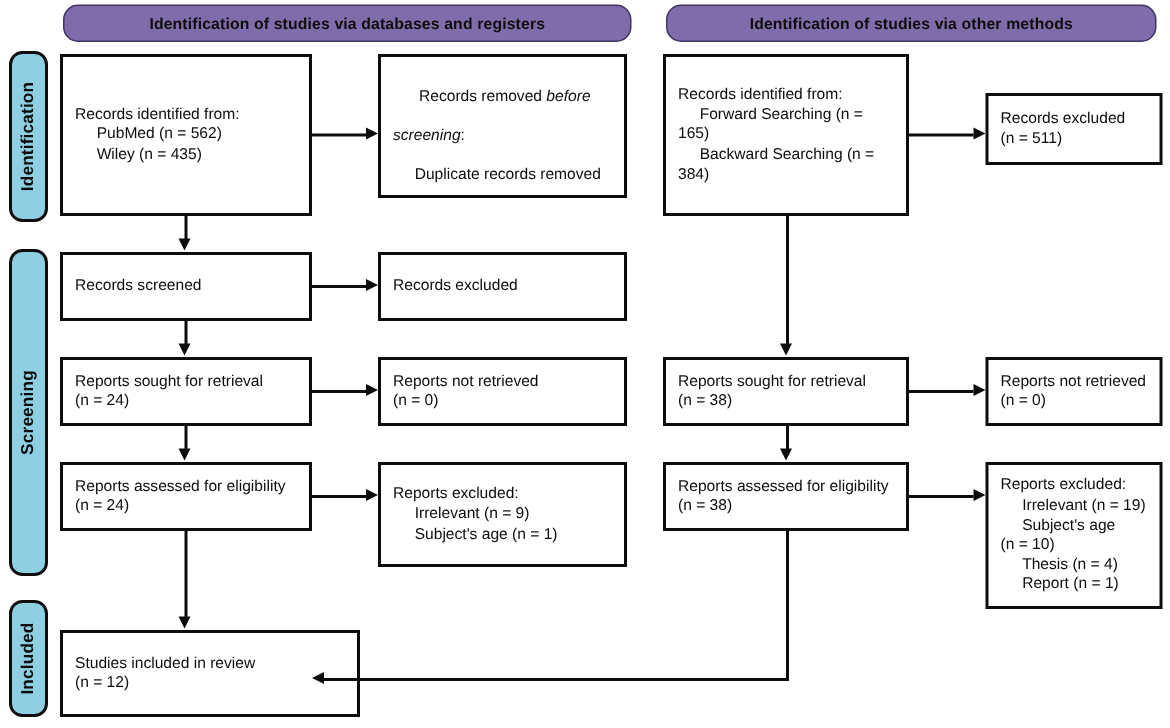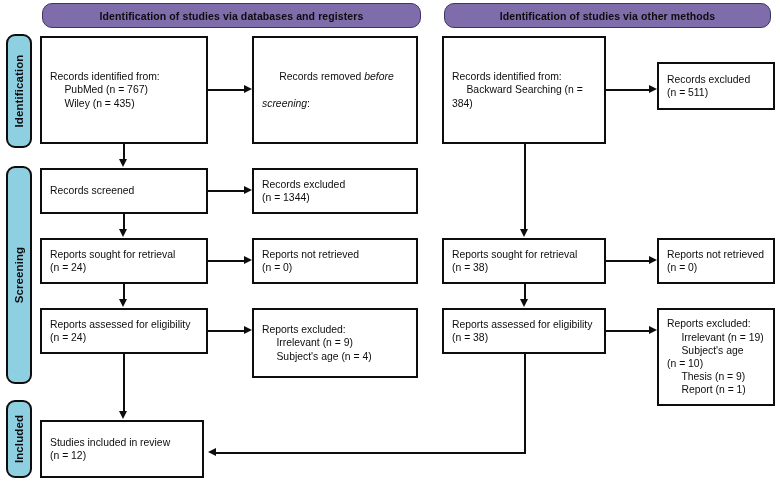--- a/index.html
+++ b/index.html
@@ -127,69 +127,70 @@
   <div class="section-header" style="left:444px; top:3px; width:327px; height:25px;">
     <span>Identification of studies via other methods</span>
   </div>
 
   <div class="section-header" style="left:42px; top:3px; width:379px; height:25px;">
     <span>Identification of studies via databases and registers</span>
   </div>
 
   <div class="flow-box" style="left:40px; top:36px; width:168px; height:108px;">
     <div class="bx-text">Records identified from:</div>
-    <div class="bx-text">     PubMed (n = 767)</div>
+    <div class="bx-text">     PubMed (n = 562)</div>
     <div class="bx-text">     Wiley (n = 435)</div>
   </div>
 
-  <div class="flow-box" style="left:252px; top:36px; width:166px; height:108px;">
+  <div class="flow-box" style="left:252px; top:36px; width:166px; height:96px;">
     <div class="bx-text">
       <span>Records removed </span><em>before</em>
     </div>
     <div class="bx-text"><em>screening</em><span>:</span>
     </div>
+    <div class="bx-text">     Duplicate records removed</div>
   </div>
 
   <div class="flow-box" style="left:40px; top:168px; width:168px; height:46px;">
     <div class="bx-text">Records screened</div>
   </div>
 
   <div class="flow-box" style="left:252px; top:168px; width:166px; height:46px;">
     <div class="bx-text">Records excluded</div>
-    <div class="bx-text">(n = 1344)</div>
   </div>
 
   <div class="flow-box" style="left:40px; top:238px; width:168px; height:46px;">
     <div class="bx-text">Reports sought for retrieval</div>
     <div class="bx-text">(n = 24)</div>
   </div>
 
   <div class="flow-box" style="left:252px; top:238px; width:166px; height:46px;">
     <div class="bx-text">Reports not retrieved</div>
     <div class="bx-text">(n = 0)</div>
   </div>
 
   <div class="flow-box" style="left:40px; top:308px; width:168px; height:46px;">
     <div class="bx-text">Reports assessed for eligibility</div>
     <div class="bx-text">(n = 24)</div>
   </div>
 
   <div class="flow-box" style="left:252px; top:308px; width:166px; height:70px;">
     <div class="bx-text">Reports excluded:</div>
     <div class="bx-text">     Irrelevant (n = 9)</div>
-    <div class="bx-text">     Subject's age (n = 4)</div>
-  </div>
-
-  <div class="flow-box" style="left:40px; top:420px; width:164px; height:58px;">
+    <div class="bx-text">     Subject's age (n = 1)</div>
+  </div>
+
+  <div class="flow-box" style="left:40px; top:420px; width:200px; height:58px;">
     <div class="bx-text">Studies included in review</div>
     <div class="bx-text">(n = 12)</div>
   </div>
 
   <div class="flow-box" style="left:442px; top:36px; width:164px; height:108px;">
     <div class="bx-text">Records identified from:</div>
+    <div class="bx-text">     Forward Searching (n = 165)</div>
     <div class="bx-text">     Backward Searching (n =</div>
     <div class="bx-text">384)</div>
   </div>
 
   <div class="flow-box" style="left:657px; top:62px; width:118px; height:48px;">
     <div class="bx-text">Records excluded</div>
     <div class="bx-text">(n = 511)</div>
   </div>
 
   <div class="flow-box" style="left:442px; top:238px; width:164px; height:46px;">
@@ -205,21 +206,21 @@
   <div class="flow-box" style="left:442px; top:308px; width:164px; height:46px;">
     <div class="bx-text">Reports assessed for eligibility</div>
     <div class="bx-text">(n = 38)</div>
   </div>
 
   <div class="flow-box" style="left:657px; top:308px; width:118px; height:98px;">
     <div class="bx-text">Reports excluded:</div>
     <div class="bx-text">     Irrelevant (n = 19)</div>
     <div class="bx-text">     Subject's age</div>
     <div class="bx-text">(n = 10)</div>
-    <div class="bx-text">     Thesis (n = 9)</div>
+    <div class="bx-text">     Thesis (n = 4)</div>
     <div class="bx-text">     Report (n = 1)</div>
   </div>
 
   <div class="conn-h" style="left:208px; top:89px; width:36px;"></div>
   <div class="arrow-r" style="left:244px; top:85px;"></div>
 
   <div class="conn-v" style="left:123px; top:144px; height:16px;"></div>
   <div class="arrow-d" style="left:119px; top:159px;"></div>
 
   <div class="conn-h" style="left:208px; top:190px; width:36px;"></div>

